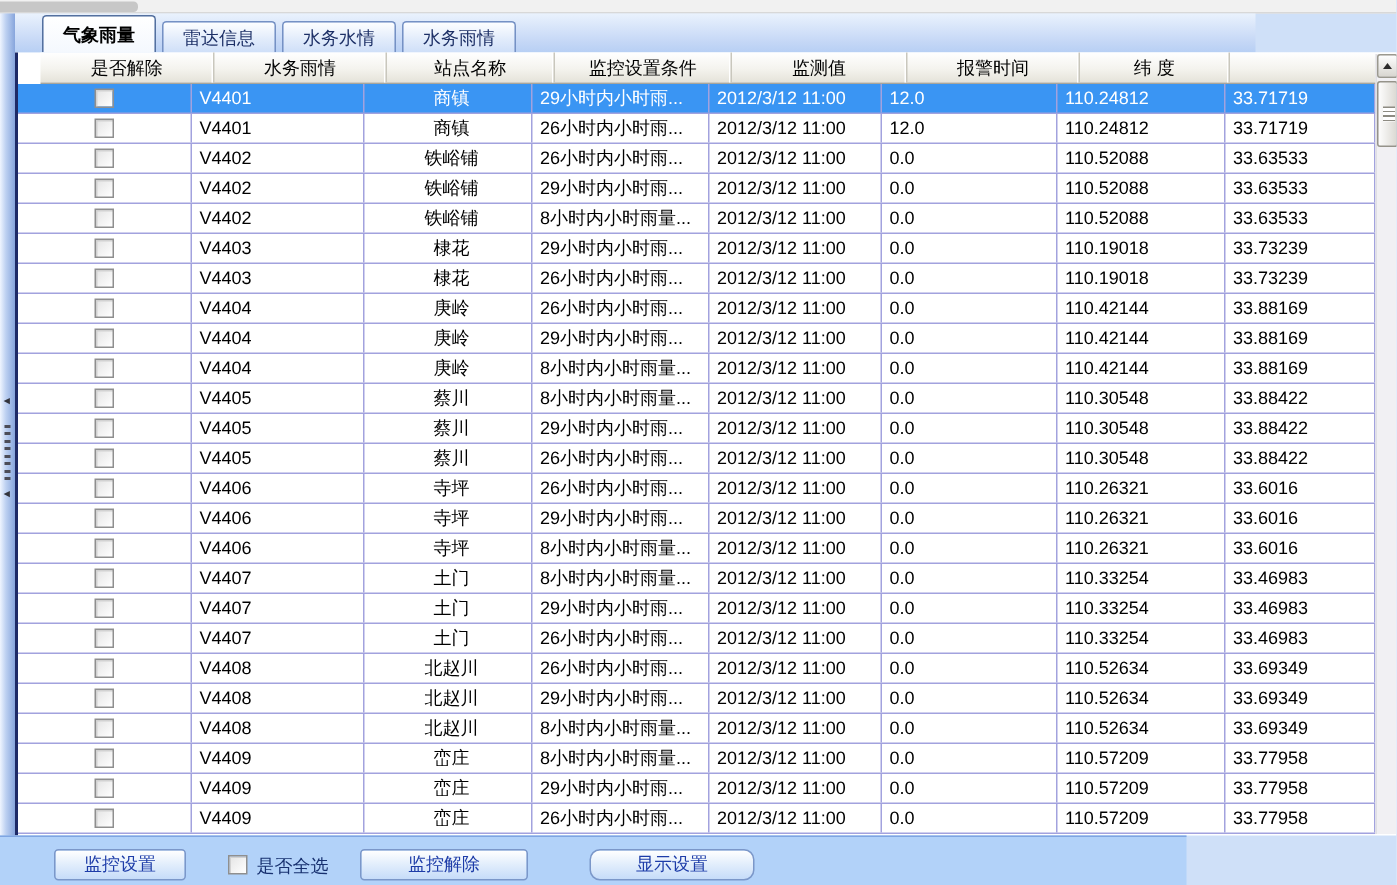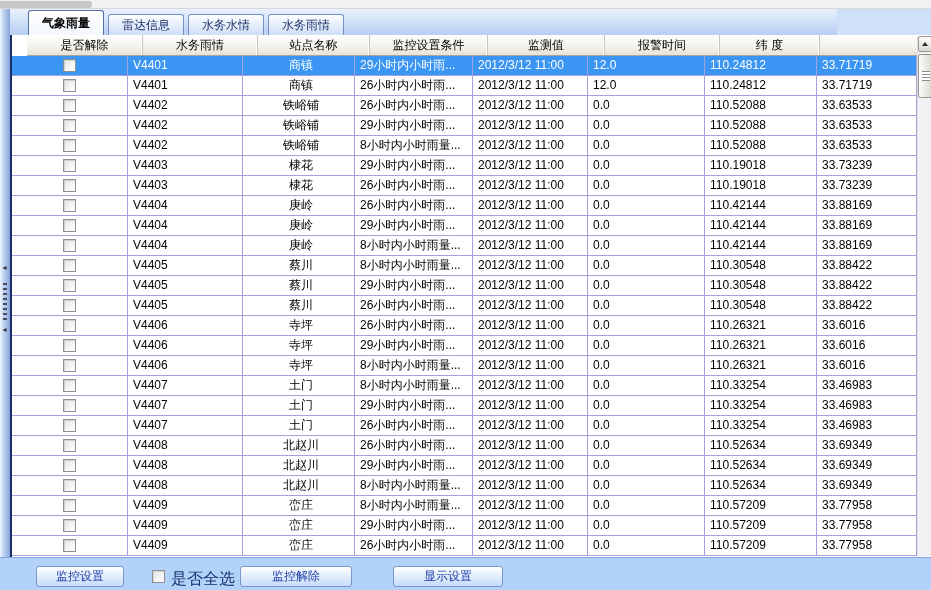--- a/index.html
+++ b/index.html
@@ -60,31 +60,31 @@
   .sb-up{position:absolute;top:0;left:0;width:14px;height:16px;box-sizing:border-box;
     background:linear-gradient(180deg,#fefefe,#d8d6d0);border:1px solid #9b998f;border-radius:2px;
     display:flex;align-items:center;justify-content:center;}
   .tri-up{width:0;height:0;border-left:3px solid rgba(0,0,0,0);border-right:3px solid rgba(0,0,0,0);border-bottom:4px solid #2b2b2b;}
   .sb-thumb{position:absolute;top:18px;left:0;width:14px;height:44px;box-sizing:border-box;
     background:linear-gradient(90deg,#fdfdfd,#dbd9d3);border:1px solid #95938a;border-radius:2px;}
   .thumb-grip{position:absolute;left:3px;top:16px;width:8px;height:10px;
     background:repeating-linear-gradient(180deg,#8d8b82 0 1px,#ffffff 1px 3px);}
 
   
-  .footer{position:absolute;left:0;top:557px;width:931px;height:33px;box-sizing:border-box;
+  .footer{position:absolute;left:0;top:557px;width:791px;height:33px;box-sizing:border-box;
     background:var(--footer-bg,#b2d2f9);border-top:1px solid #7fa5e2;}
   .fbtn{position:absolute;top:8px;height:21px;box-sizing:border-box;
     background:linear-gradient(180deg,#ffffff 0,#e4effc 45%,#c6dcf9 100%);
     border:1px solid #7b97c9;border-radius:3px;
     font-size:12px;color:var(--button-text,#1d3ca8);font-family:inherit;padding:0;}
   .b1{left:36px;width:88px;}
   .b2{left:240px;width:112px;}
-  .b3{left:393px;width:110px;}
+  .b3{left:393px;width:110px;border-radius:7px;}
   .fcb{position:absolute;left:152px;top:12px;}
-  .flabel{position:absolute;left:171px;top:11px;font-size:16px;color:#17306f;}
+  .flabel{position:absolute;left:171px;top:11px;font-size:12px;color:#17306f;}
 </style>
 </head>
 <body>
 
 <div class="screen">
 
   <div class="top-strip">
     <div class="top-frag"></div>
   </div>
 

